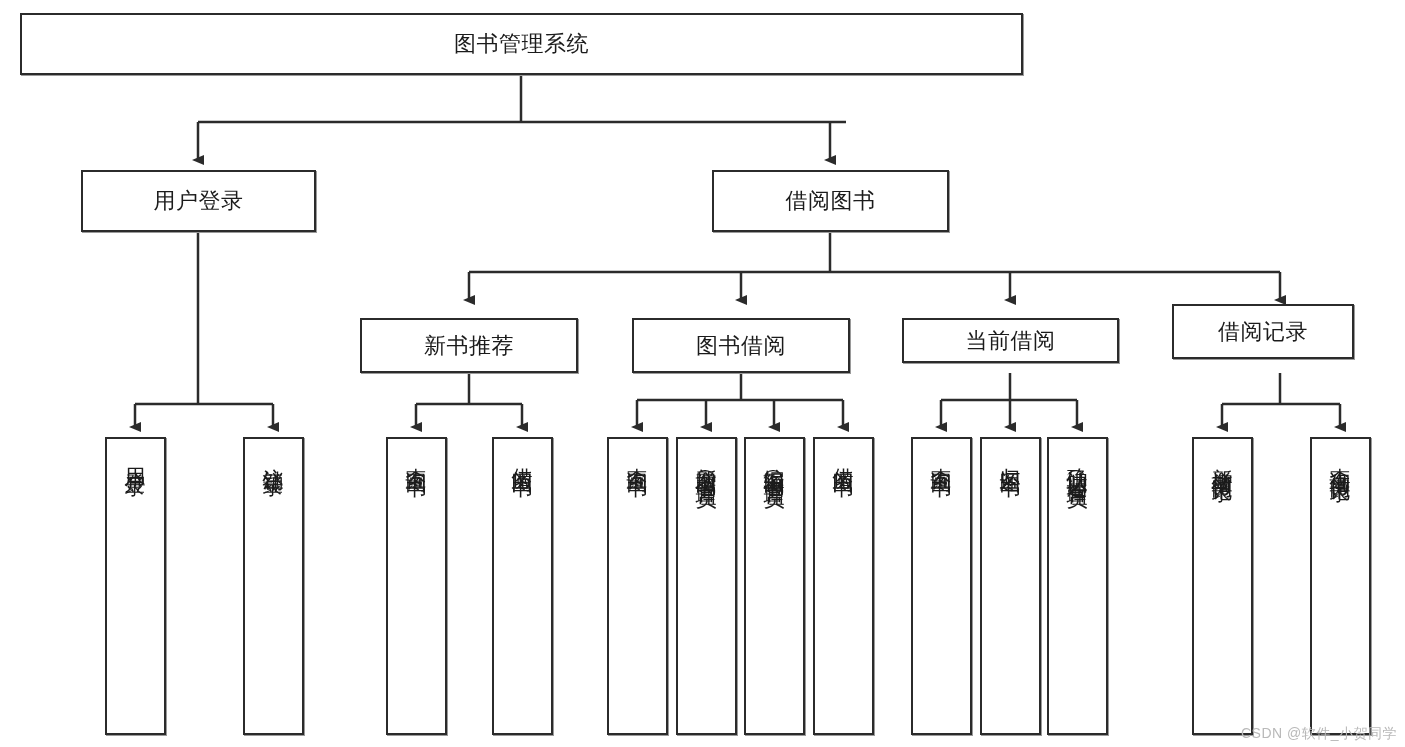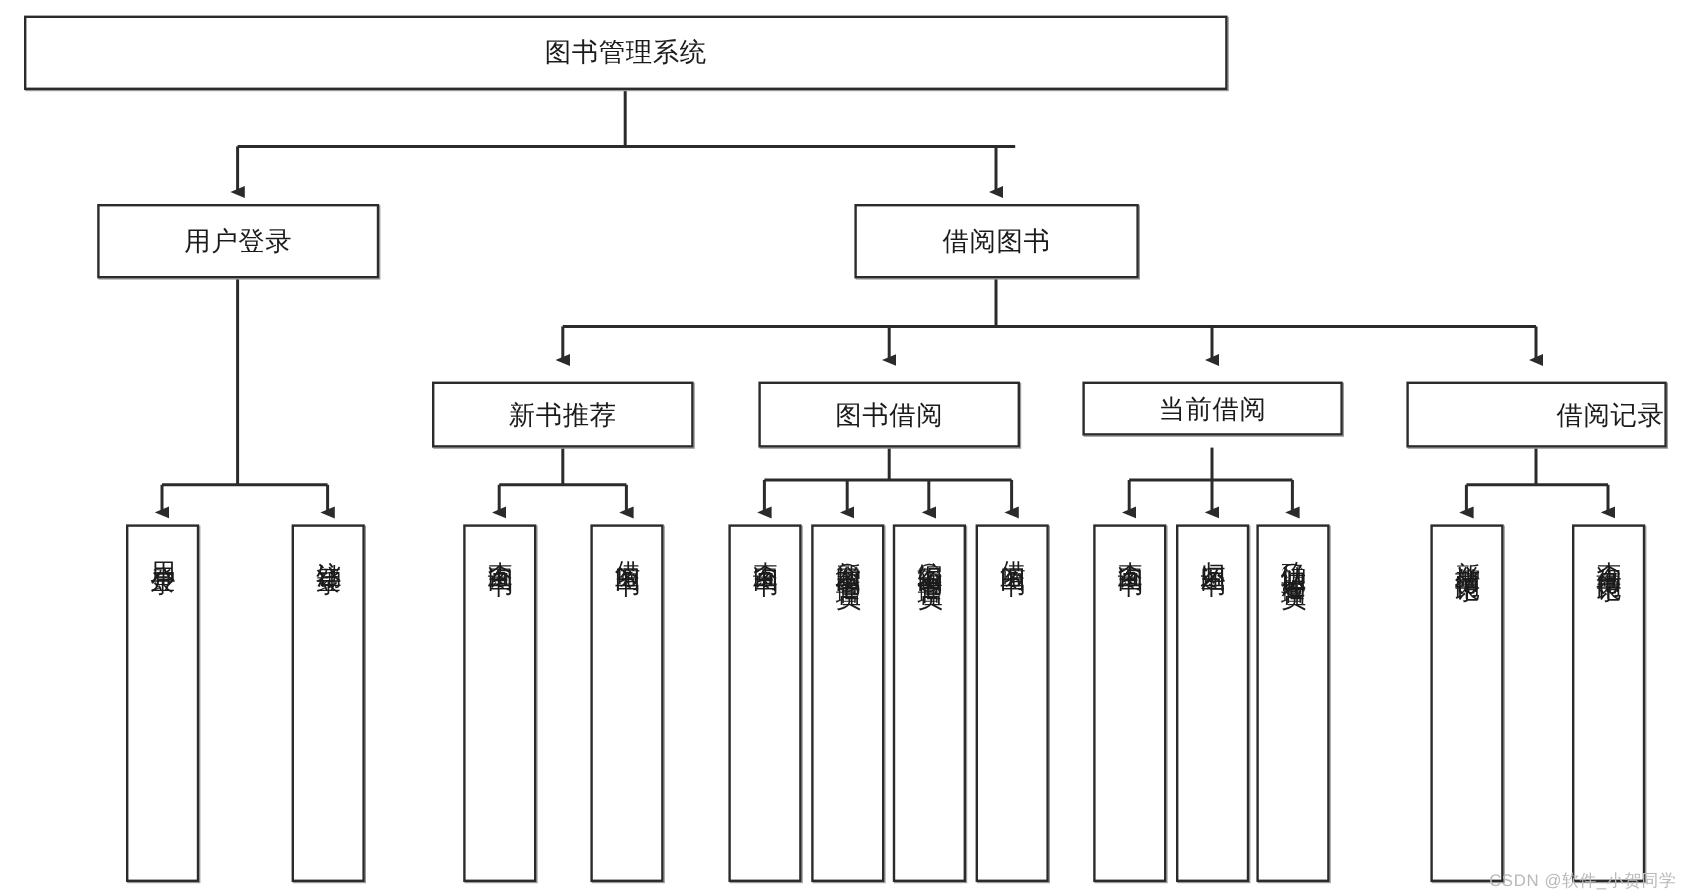--- a/index.html
+++ b/index.html
@@ -138,21 +138,21 @@
 
   <div class="node l2" style="left:360px; top:318px; width:218px; height:55px;">
     <span class="label">新书推荐</span>
   </div>
   <div class="node l2" style="left:632px; top:318px; width:218px; height:55px;">
     <span class="label">图书借阅</span>
   </div>
   <div class="node l2" style="left:902px; top:318px; width:217px; height:45px;">
     <span class="label">当前借阅</span>
   </div>
-  <div class="node l2" style="left:1172px; top:318px; width:217px; height:55px;justify-content:flex-end;">
+  <div class="node l2" style="left:1172px; top:304px; width:182px; height:55px;">
     <span class="label">借阅记录</span>
   </div>
 
   <div class="node leaf" style="left:105px; top:437px; width:61px; height:298px;">
     <span class="label">用户登录</span>
   </div>
   <div class="node leaf" style="left:243px; top:437px; width:61px; height:298px;">
     <span class="label">注销登录</span>
   </div>
 

